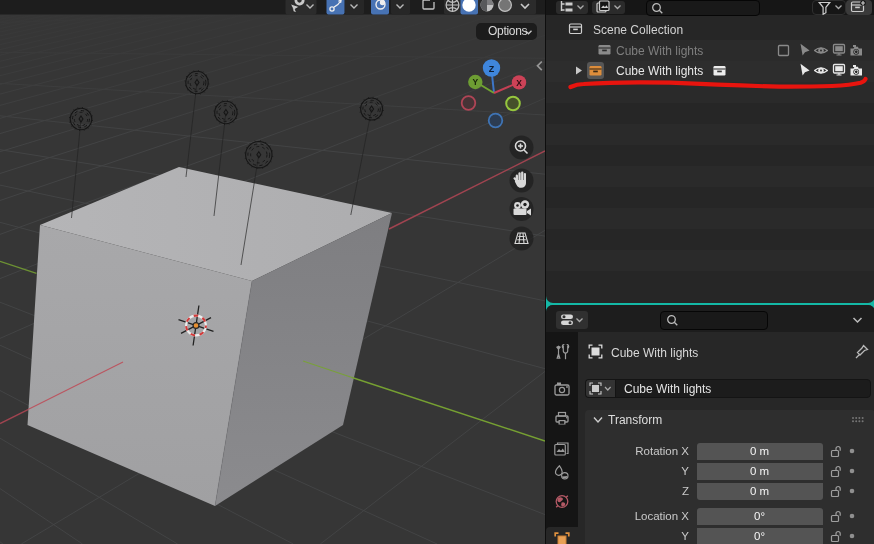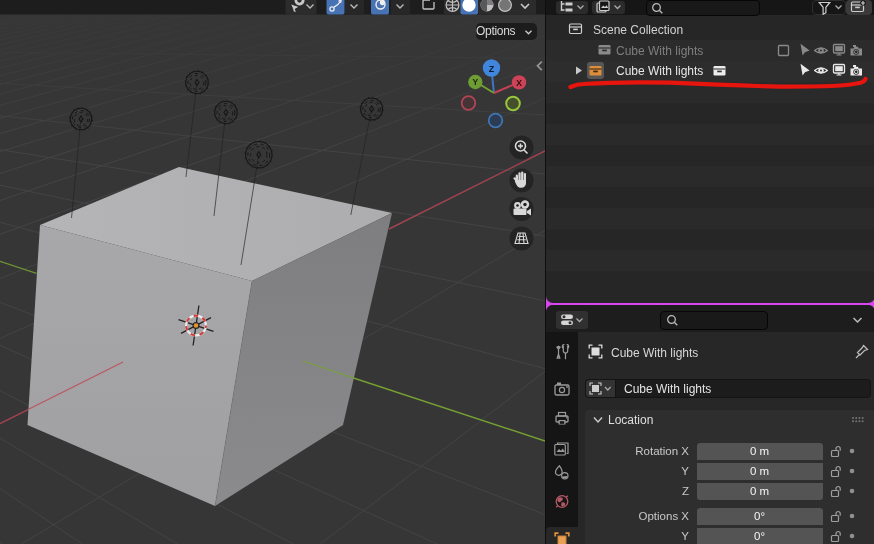--- a/index.html
+++ b/index.html
@@ -1,18 +1,18 @@
 <!DOCTYPE html>
 <html><head><meta charset="utf-8">
 <style>
 html,body{margin:0;padding:0;width:874px;height:544px;overflow:hidden;background:#1a1a1a;
 font-family:"Liberation Sans",sans-serif;-webkit-font-smoothing:antialiased;}
 *{box-sizing:border-box;}
 #viewport{position:absolute;left:0;top:0;width:545px;height:544px;background:#363636;}
-#rightcol{position:absolute;left:545px;top:0;width:329px;height:544px;background:#d946ef;border-left:1px solid #0e0e0e;}
+#rightcol{position:absolute;left:545px;top:0;width:329px;height:544px;background:#14b8a6;border-left:1px solid #0e0e0e;}
 #outliner{position:absolute;left:0;top:0;width:329px;height:303px;background:#262626;border-radius:0 0 7px 7px;overflow:hidden;}
 #props{position:absolute;left:0;top:305px;width:329px;height:239px;background:#272727;border-radius:7px 7px 0 0;overflow:hidden;}
 .hdr{position:absolute;left:0;width:329px;background:#1d1d1d;}
 .txt{position:absolute;white-space:nowrap;}
 </style></head>
 <body>
 <div id="viewport">
 <svg width="545" height="544" viewBox="0 0 545 544">
 <defs>
 <linearGradient id="gtop" x1="0" y1="0" x2="1" y2="0">
@@ -174,21 +174,21 @@
           <path d="M487 5 v-6.5 a6.5 6.5 0 0 1 6.5 6.5z" fill="#7c7c7e"></path>
         </g>
         <g>
           <circle cx="505" cy="5" r="6.4" fill="none" stroke="#c0c0c0" stroke-width="1.2"></circle>
           <path d="M505 -1.4a6.4 6.4 0 0 1 0 12.8 6.4 6.4 0 0 1 -4.5 -10.9z" fill="#c0c0c0" opacity="0.5"></path>
         </g>
         <path d="M521 4l4 4 4-4" stroke="#c9c9c9" stroke-width="1.6" fill="none"></path>
       </g>
       <path d="M541.8 61.5l-4.3 4.3 4.3 4.3" stroke="#969696" stroke-width="1.7" fill="none"></path>
 </svg>
-<div style="position:absolute;left:476px;top:22.5px;width:61px;height:17.5px;background:rgba(26,26,26,0.93);border-radius:5px;color:#d9d9d9;font-size:12px;letter-spacing:-0.3px;line-height:17.5px;text-align:left;padding-left:0;">Options<svg width="9" height="7" viewBox="0 0 9 7" style="position:absolute;right:4px;top:6px">
+<div style="position:absolute;left:476px;top:22.5px;width:61px;height:17.5px;background:rgba(26,26,26,0.93);border-radius:5px;color:#d9d9d9;font-size:12px;letter-spacing:-0.3px;line-height:17.5px;text-align:left;padding-left:12px;">Options<svg width="9" height="7" viewBox="0 0 9 7" style="position:absolute;right:4px;top:6px">
         <path d="M1.5 1.8l3 3 3-3" stroke="#ccc" stroke-width="1.3" fill="none"></path>
       </svg></div>
 </div>
 <div id="rightcol">
  <div id="outliner">
       <div class="txt" style="left:0;top:39.5px;width:329px;height:252px;background:repeating-linear-gradient(#2a2a2a 0 21px,#262626 21px 42px)"></div>
       <div class="hdr" style="top:0;height:15px;background:#161616"></div>
       <div class="txt" style="left:10px;top:1px;width:32px;height:13px;background:#2b2b2b;border-radius:3px"></div>
       <svg class="txt" style="left:14px;top:1px" width="13" height="12" viewBox="0 0 13 12">
         <path d="M1.5 0v10M1.5 3h3M1.5 9h3" stroke="#ccc" stroke-width="1.4" fill="none"></path>
@@ -378,21 +378,21 @@
       </svg>
       <svg class="txt" style="left:58px;top:80px" width="8" height="8" viewBox="0 0 8 8">
         <path d="M1 2l2.8 3 2.8-3" stroke="#aaa" stroke-width="1.2" fill="none"></path>
       </svg>
       <div class="txt" style="left:69px;top:74px;width:256px;height:19px;background:#1c1c1c;border:1px solid #141414;border-radius:0 4px 4px 0"></div>
       <div class="txt" style="left:78px;top:76.5px;font-size:12px;color:#e4e4e4">Cube With lights</div>
       <div class="txt" style="left:39px;top:105px;width:290px;height:134px;background:#2e2e2e;border-radius:4px 4px 0 0"></div>
       <svg class="txt" style="left:46px;top:109px" width="12" height="12" viewBox="0 0 12 12">
         <path d="M2 3.5l4 4.5 4-4.5" stroke="#ccc" stroke-width="1.4" fill="none"></path>
       </svg>
-      <div class="txt" style="left:62px;top:108px;font-size:12px;color:#dedede">Location</div>
+      <div class="txt" style="left:62px;top:108px;font-size:12px;color:#dedede">Transform</div>
       <svg class="txt" style="left:305px;top:111px" width="14" height="10" viewBox="0 0 14 10">
         <g fill="#757575">
           <circle cx="2.0" cy="2.0" r="1"></circle>
           <circle cx="5.2" cy="2.0" r="1"></circle>
           <circle cx="8.4" cy="2.0" r="1"></circle>
           <circle cx="11.600000000000001" cy="2.0" r="1"></circle>
           <circle cx="2.0" cy="5.2" r="1"></circle>
           <circle cx="5.2" cy="5.2" r="1"></circle>
           <circle cx="8.4" cy="5.2" r="1"></circle>
           <circle cx="11.600000000000001" cy="5.2" r="1"></circle>
@@ -424,21 +424,21 @@
       <div class="txt" style="left:150.5px;top:178px;width:126px;height:16.5px;background:#545454;border-radius:0 0 3px 3px;text-align:center;font-size:11.5px;line-height:16.5px;color:#f4f4f4">0 m</div>
       <svg class="txt" style="left:284px;top:180px" width="13" height="13" viewBox="0 0 13 13">
         <g stroke="#9e9e9e" stroke-width="1.2" fill="none">
           <rect x="1.5" y="5.5" width="7" height="6" rx="1"></rect>
           <path d="M6 5.5 v-1.9 a2.1 2.1 0 0 1 4.2 0 v2.1"></path>
         </g>
       </svg>
       <svg class="txt" style="left:303px;top:183px" width="6" height="6">
         <circle cx="3" cy="3" r="2.3" fill="#8f8f8f"></circle>
       </svg>
-      <div class="txt" style="left:0px;top:205px;width:143px;text-align:right;font-size:11.5px;color:#c9c9c9">Options X</div>
+      <div class="txt" style="left:0px;top:205px;width:143px;text-align:right;font-size:11.5px;color:#c9c9c9">Location X</div>
       <div class="txt" style="left:150.5px;top:203px;width:126px;height:16.5px;background:#545454;border-radius:3px 3px 0 0;text-align:center;font-size:11.5px;line-height:16.5px;color:#f4f4f4">0°</div>
       <svg class="txt" style="left:284px;top:205px" width="13" height="13" viewBox="0 0 13 13">
         <g stroke="#9e9e9e" stroke-width="1.2" fill="none">
           <rect x="1.5" y="5.5" width="7" height="6" rx="1"></rect>
           <path d="M6 5.5 v-1.9 a2.1 2.1 0 0 1 4.2 0 v2.1"></path>
         </g>
       </svg>
       <svg class="txt" style="left:303px;top:208px" width="6" height="6">
         <circle cx="3" cy="3" r="2.3" fill="#8f8f8f"></circle>
       </svg>

